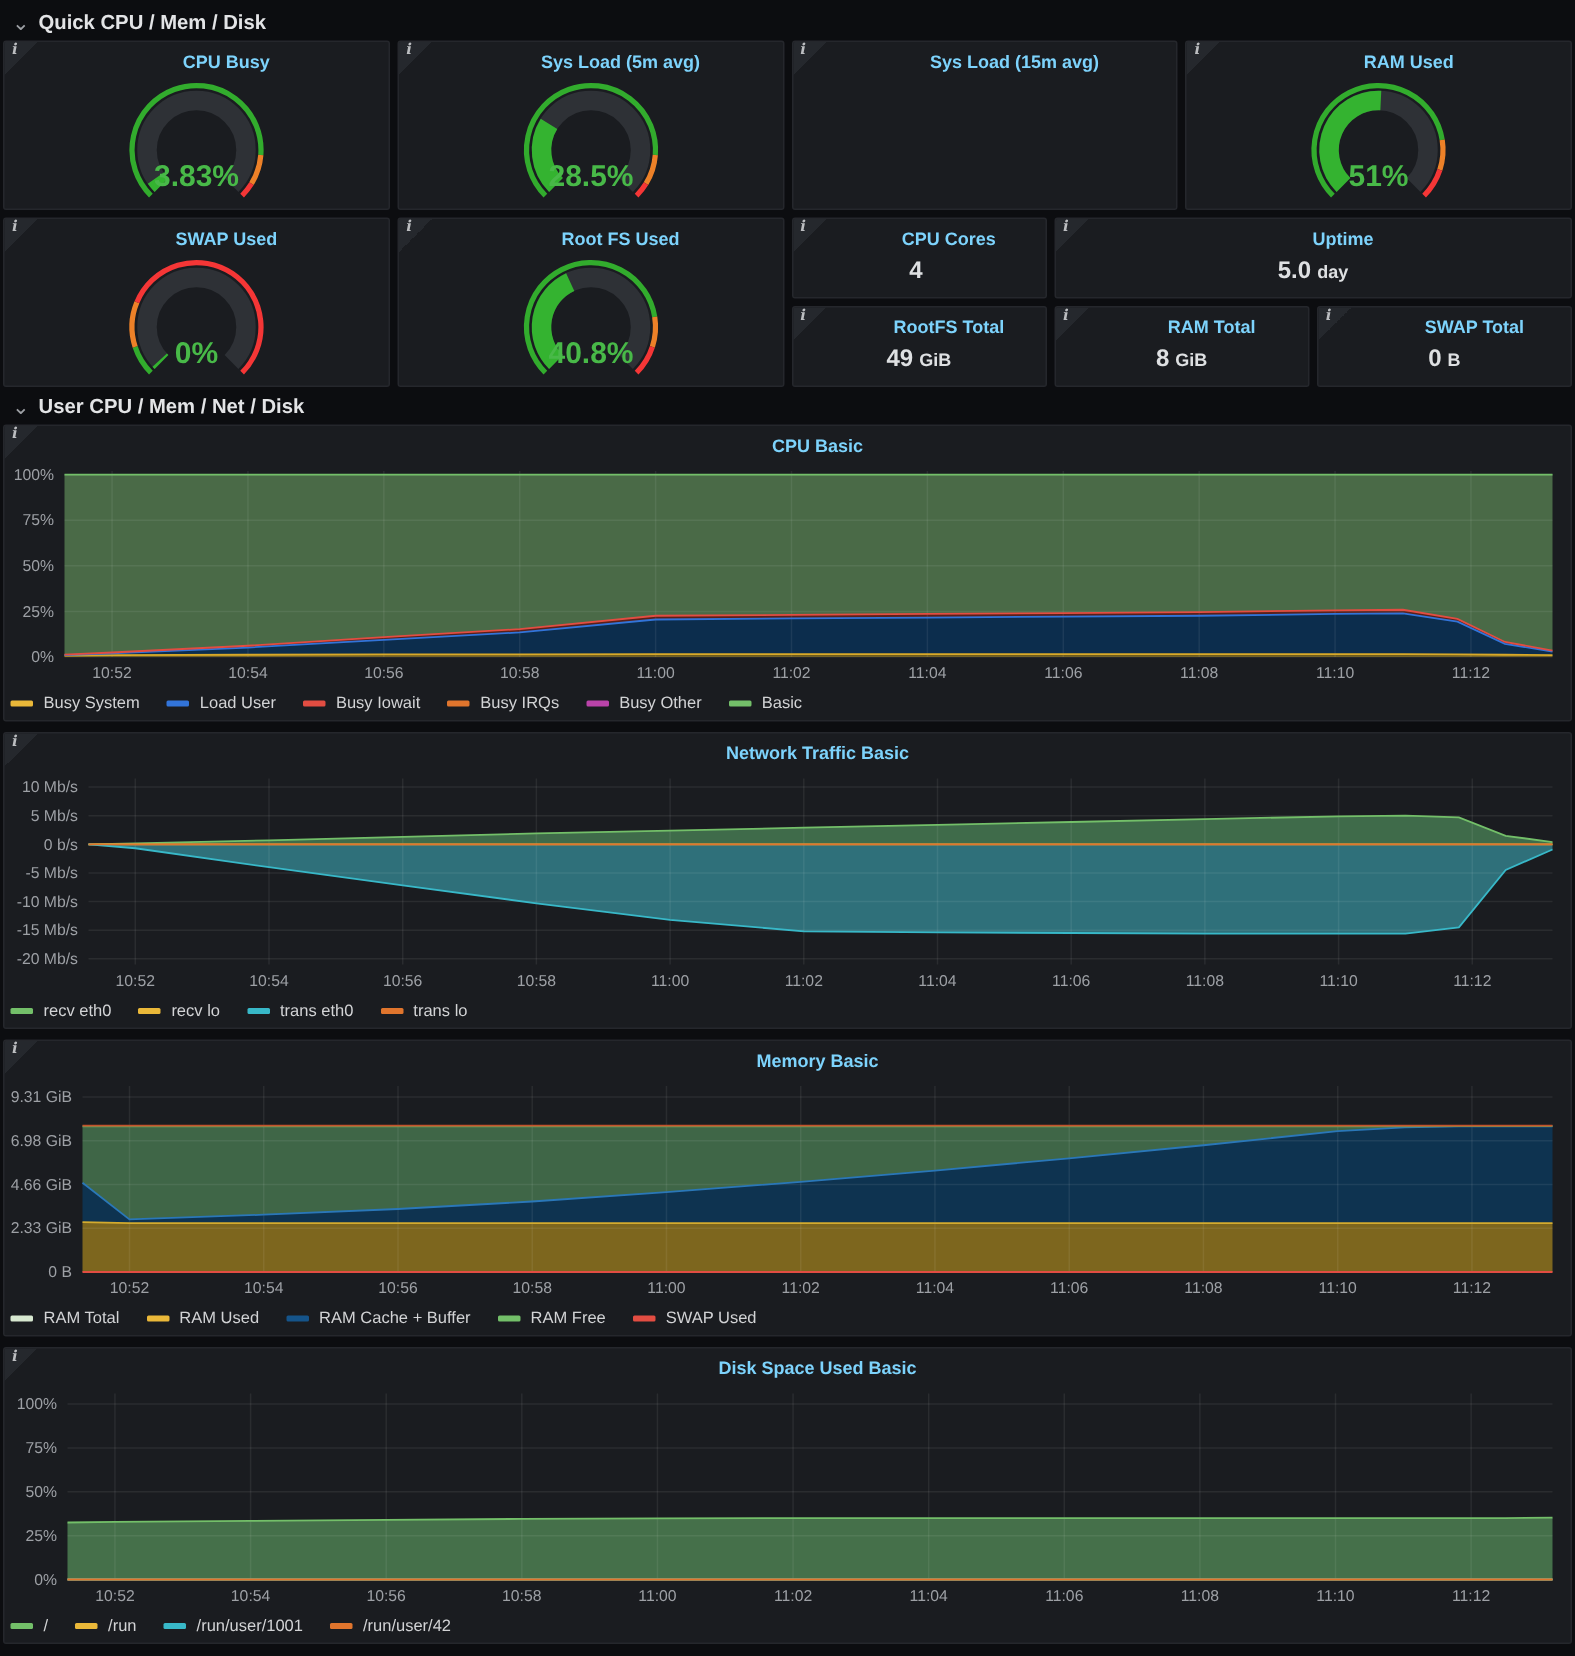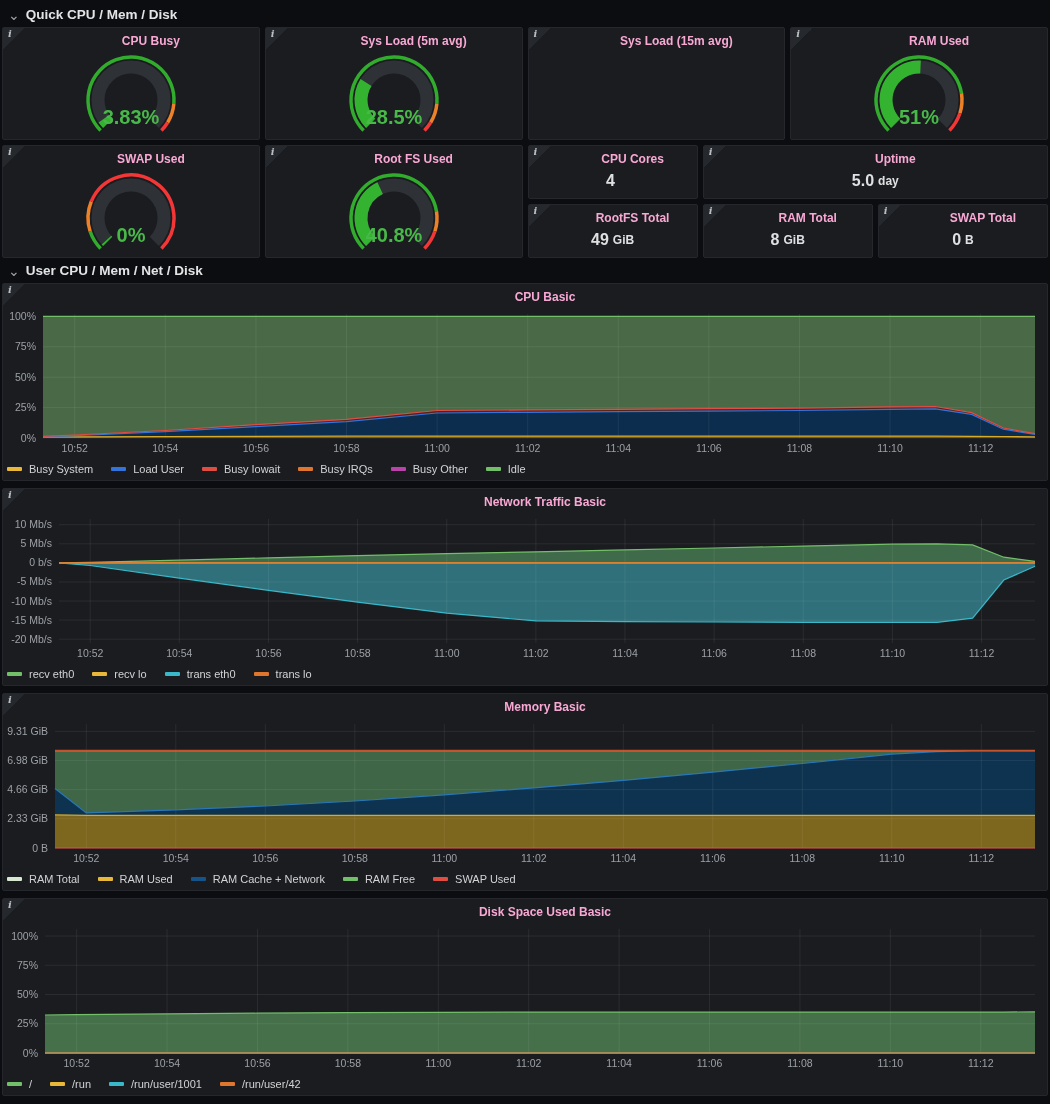--- a/index.html
+++ b/index.html
@@ -26,21 +26,21 @@
     position: absolute; top: 0; left: 0; width: 22px; height: 22px; z-index: 3;
     background: linear-gradient(135deg, #25282d 50%, transparent 50%);
     cursor: pointer;
   }
   .info-corner .i-glyph {
     position: absolute; top: 0px; left: 5px;
     font-family: "DejaVu Serif", serif; font-style: italic; font-weight: bold;
     font-size: 10px; color: #bcbec1;
   }
   .panel-title {
-    text-align: center; font-size: 12px; font-weight: bold; color: #f9a8d4;
+    text-align: center; font-size: 12px; font-weight: bold; color: #7dd3fc;
     padding-top: 6px; height: 24px; cursor: pointer; white-space: nowrap; margin-left: 40px;
   }
 
   .row-gauges { display: grid; grid-template-columns: repeat(4, 1fr); gap: 5px; margin-bottom: 5px; }
   .row-gauges .panel { height: 113px; }
   .row-two { display: grid; grid-template-columns: repeat(4, 1fr); gap: 5px; }
   .row-two .gauge-panel { height: 113px; }
   .stats-block { grid-column: 3 / 5; display: flex; flex-direction: column; gap: 5px; }
   .stats-sub-top { display: grid; grid-template-columns: 1fr 2.03fr; gap: 5px; height: 54px; }
   .stats-sub-bottom { display: grid; grid-template-columns: repeat(3, 1fr); gap: 5px; height: 54px; }
@@ -291,21 +291,21 @@
         <span class="legend-item">
           <i class="legend-swatch" style="background: rgb(224, 117, 45);"></i>
           <span>Busy IRQs</span>
         </span>
         <span class="legend-item">
           <i class="legend-swatch" style="background: rgb(186, 67, 169);"></i>
           <span>Busy Other</span>
         </span>
         <span class="legend-item">
           <i class="legend-swatch" style="background: rgb(115, 191, 105);"></i>
-          <span>Idle</span>
+          <span>Basic</span>
         </span>
       </div>
   </div>
 
   <div class="panel chart-panel">
     <div class="info-corner">
         <span class="i-glyph">i</span>
       </div>
     <div class="panel-title">Network Traffic Basic</div>
     <svg class="chart-svg" width="1040" height="150">
@@ -423,21 +423,21 @@
         <span class="legend-item">
           <i class="legend-swatch" style="background: rgb(215, 232, 208);"></i>
           <span>RAM Total</span>
         </span>
         <span class="legend-item">
           <i class="legend-swatch" style="background: rgb(234, 184, 57);"></i>
           <span>RAM Used</span>
         </span>
         <span class="legend-item">
           <i class="legend-swatch" style="background: rgb(21, 84, 138);"></i>
-          <span>RAM Cache + Network</span>
+          <span>RAM Cache + Buffer</span>
         </span>
         <span class="legend-item">
           <i class="legend-swatch" style="background: rgb(115, 191, 105);"></i>
           <span>RAM Free</span>
         </span>
         <span class="legend-item">
           <i class="legend-swatch" style="background: rgb(226, 77, 66);"></i>
           <span>SWAP Used</span>
         </span>
       </div>

